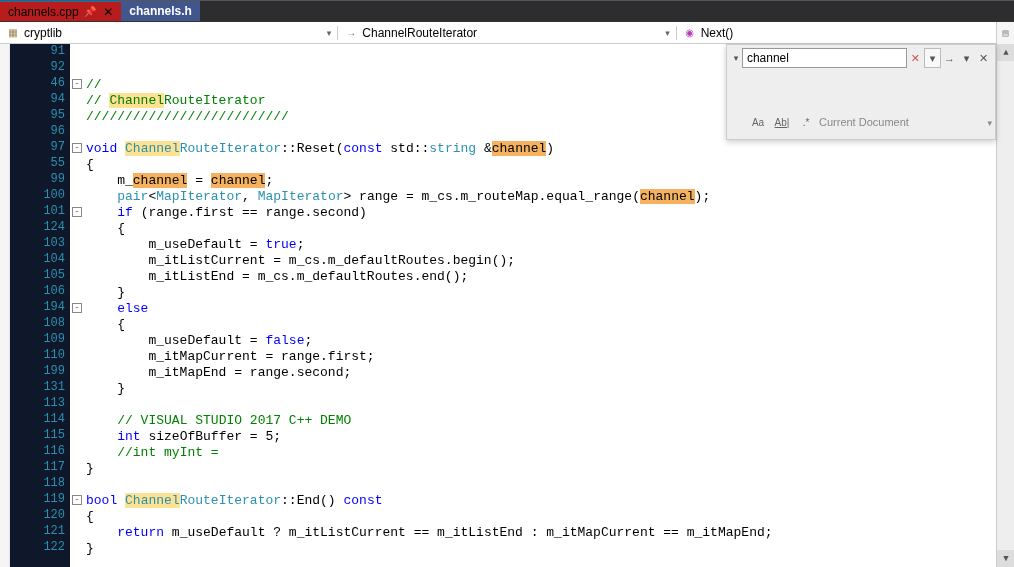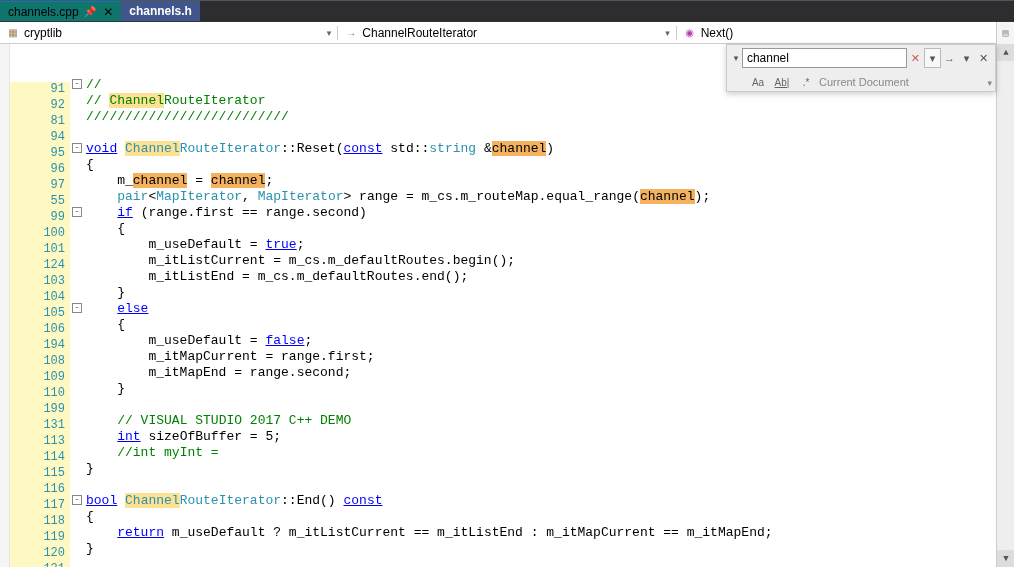--- a/index.html
+++ b/index.html
@@ -21,21 +21,21 @@
   }
   .tab {
     display: flex;
     align-items: center;
     padding: 0 8px;
     font-family: 'Segoe UI', sans-serif;
     font-size: 12px;
     gap: 6px;
     cursor: pointer;
   }
-  .tab.active { background: #0f766e; color: #000; border-top:1px solid #007acc;}
+  .tab.active { background: #b91c1c; color: #000; border-top:1px solid #007acc;}
   .tab.inactive { background: #40568d; color: #fff; font-weight: bold; }
   .tab .pin { font-size: 10px; }
   .nav-bar {
     display: flex;
     align-items: center;
     height: 22px;
     background: #fff;
     border-bottom: 1px solid #ccc;
     font-family: 'Segoe UI', sans-serif;
     font-size: 12px;
@@ -54,28 +54,27 @@
     width:14px;height:14px;display:inline-flex;align-items:center;justify-content:center;
     font-size:10px;
   }
   .editor-wrap {
     display:flex;
     position:relative;
     height: calc(567px - 44px);
   }
   .gutter {
     width: 60px;
-    background: #fef9c3;
+    background: #0f172a;
     text-align:right;
     color:#2b91af;
     font-size:12px;
     padding-right:4px;
     user-select:none;
     border-right:1px solid transparent;
-    margin-top:38px;
   }
   .fold-col {
     width:16px;
     background:#fff;
     position:relative;
   }
   .fold-box {
     position:absolute;
     left:2px;
     width:10px;height:10px;
@@ -89,21 +88,21 @@
   .code-col {
     flex:1;
     white-space:pre;
     font-size:13px;
     line-height:16px;
     color:#000;
     position:relative;
     padding-top:1px;
   }
   .ln { height:16px; }
-  .kw { color:#0000ff;text-decoration:underline; }
+  .kw { color:#0000ff; }
   .type { color:#2b91af; }
   .cm { color:#008000; }
   .hl-y { background:#fde293; }
   .hl-o { background:#f4b15f; }
   .scroll-right {
     position:absolute;right:0;top:44px;bottom:0;width:18px;
     background:#eee;border-left:1px solid #ccc;
   }
   .scroll-up,.scroll-dn{
     position:absolute;left:0;width:18px;height:17px;background:#ddd;
@@ -137,22 +136,22 @@
   }
   .find-input{
     flex:1;height:20px;border:1px solid #999;padding:0 4px;font-size:12px;background:#fff;
   }
   .find-btn{
     width:20px;height:20px;display:flex;align-items:center;justify-content:center;
     color:#555;font-size:11px;cursor:pointer;
   }
   .find-btn.dd{border:1px solid #bbb;background:#f8f8f8;}
   .find-row2{
-    display:flex;align-items:center;gap:2px;padding:2px 3px 0 20px;
-    font-size:11px;color:#666;
+    display:flex;align-items:center;gap:2px;padding:2px 3px 8px 20px;
+    font-size:11px;color:#666;margin-top:40px;
   }
   .find-scope{flex:1;color:#888;display:flex;align-items:flex-end;gap:6px;}
   .find-row2 .opt{
     width:22px;height:18px;border:1px solid transparent;display:flex;
     align-items:center;justify-content:center;font-size:10px;
   }
   .find-close{}
 </style>
 </head>
 <body>
@@ -185,21 +184,21 @@
     <span class="nav-dd">▾</span>
   </div>
 </div>
 <div class="split-btn">▤</div>
 
 <div class="editor-wrap">
   <div class="left-margin"></div>
   <div class="gutter" id="gutter">
       <div class="ln">91</div>
       <div class="ln">92</div>
-      <div class="ln">81</div>
+      <div class="ln">46</div>
       <div class="ln">94</div>
       <div class="ln">95</div>
       <div class="ln">96</div>
       <div class="ln">97</div>
       <div class="ln">55</div>
       <div class="ln">99</div>
       <div class="ln">100</div>
       <div class="ln">101</div>
       <div class="ln">124</div>
       <div class="ln">103</div>

